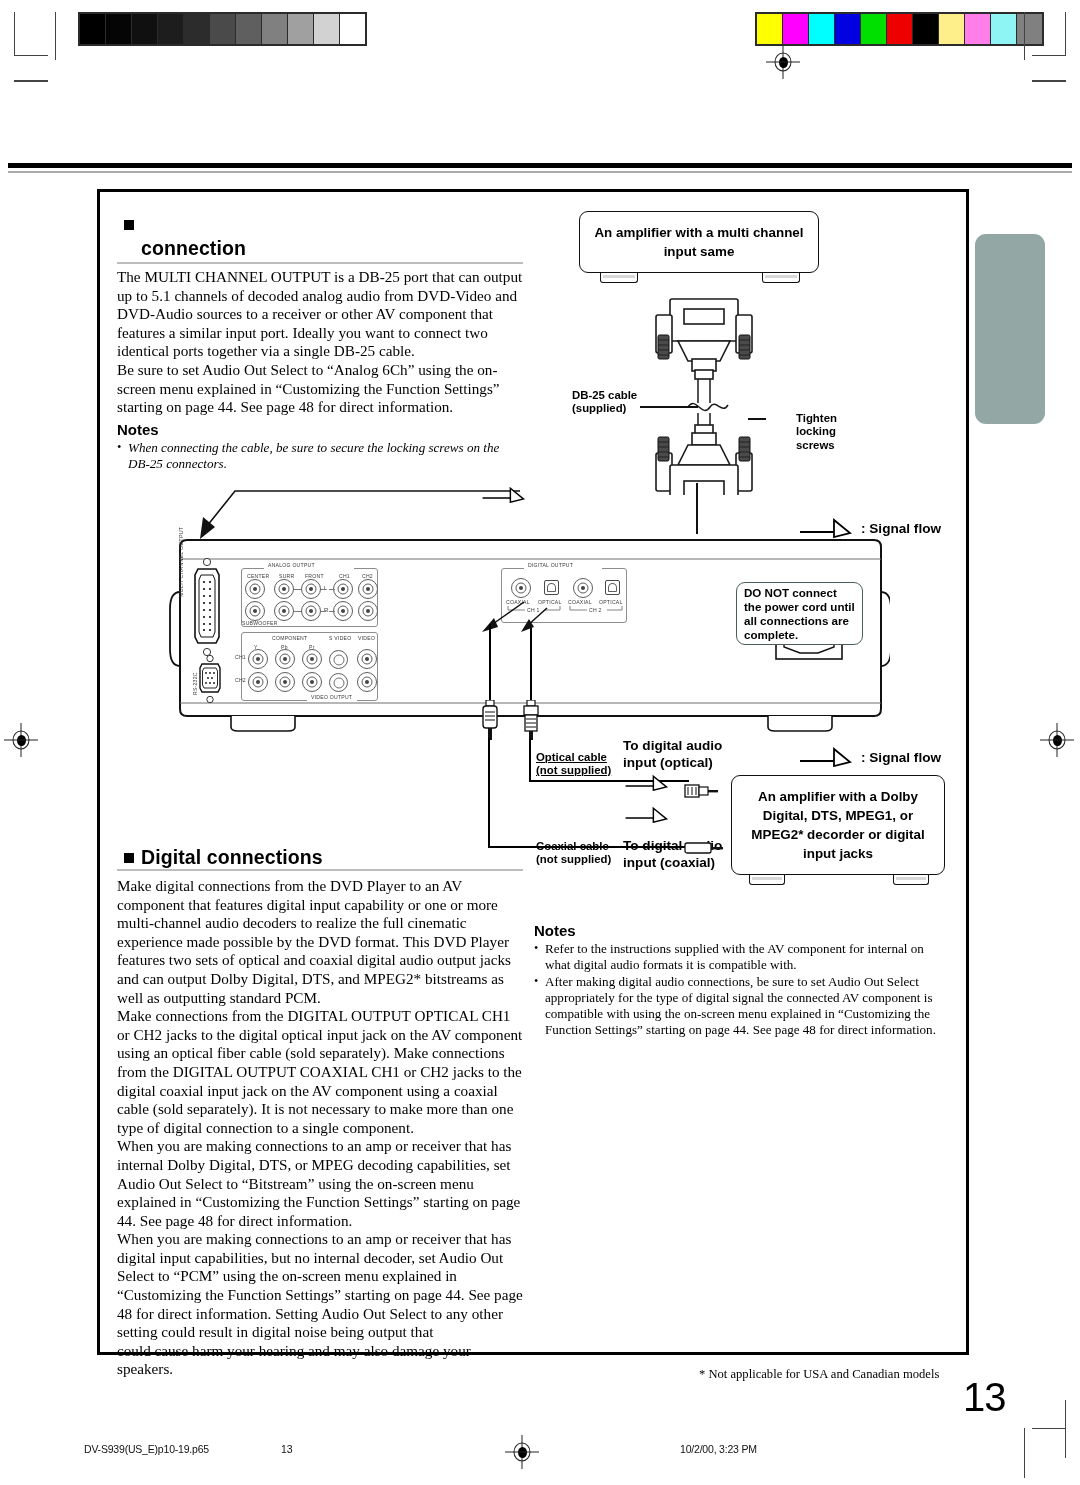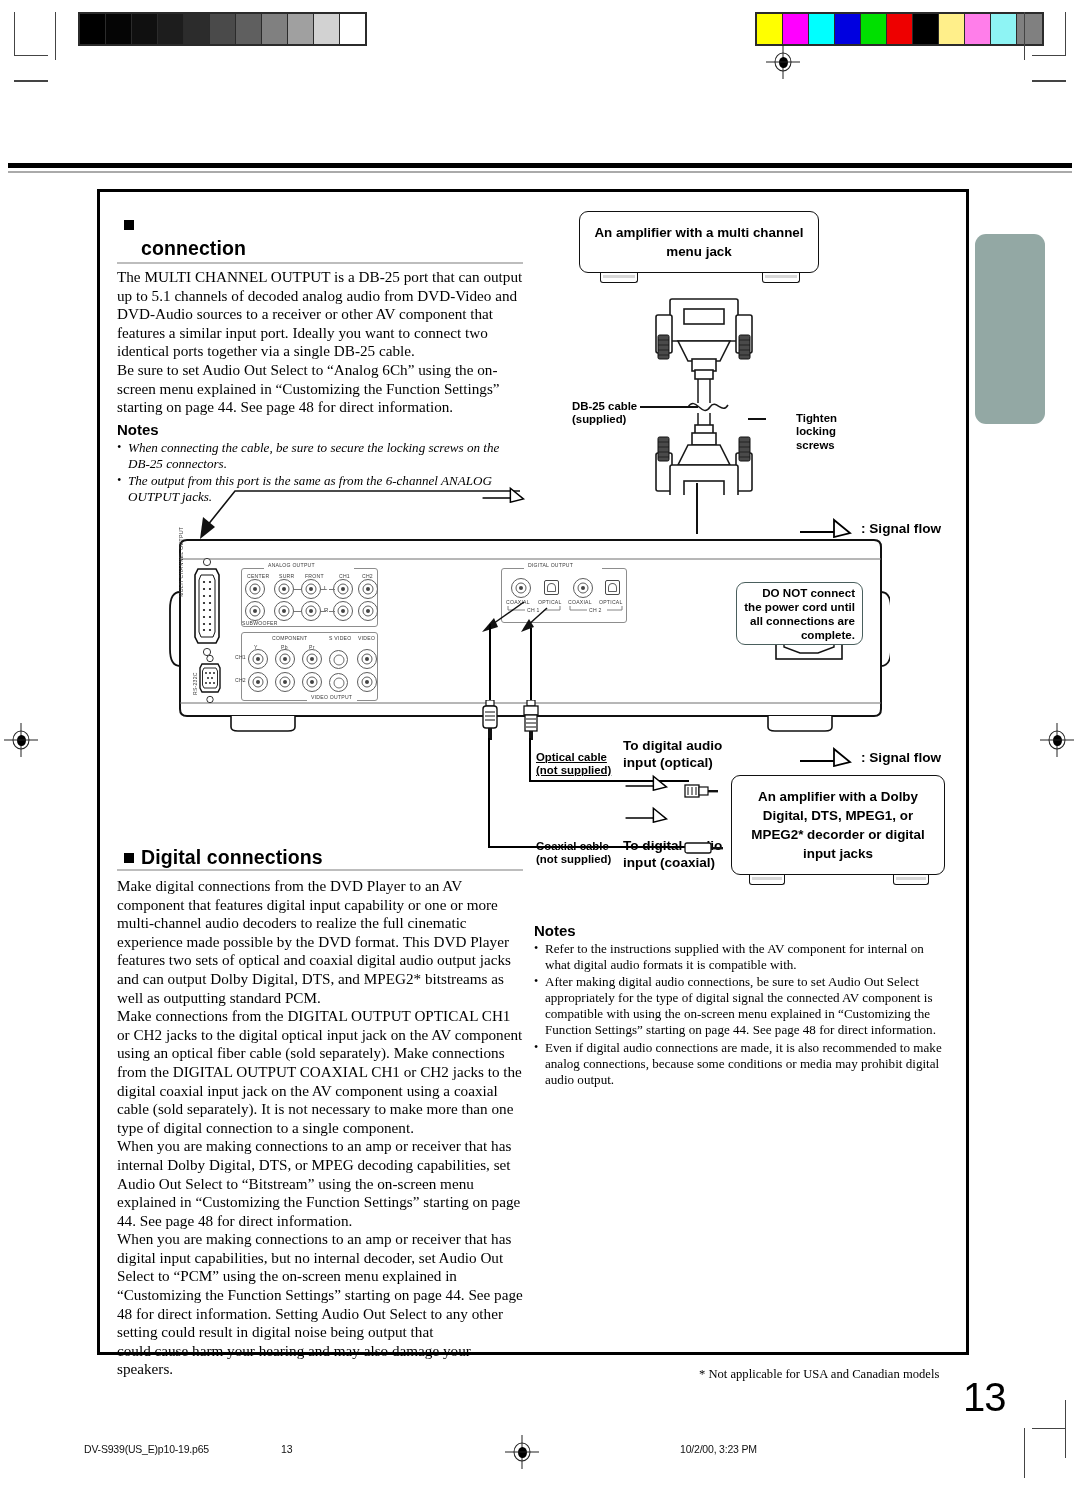--- a/index.html
+++ b/index.html
@@ -148,47 +148,45 @@
 <div class="hr-head" style="left:117px;top:262px;width:406px;"></div>
 
 <div class="body-txt" style="left:117px;top:268px;width:407px;">
   <p>The MULTI CHANNEL OUTPUT is a DB-25 port that can output up to 5.1 channels of decoded analog audio from DVD-Video and DVD-Audio sources to a receiver or other AV component that features a similar input port. Ideally you want to connect two identical ports together via a single DB-25 cable.</p>
   <p>Be sure to set Audio Out Select to “Analog 6Ch” using the on-screen menu explained in “Customizing the Function Settings” starting on page 44. See page 48 for direct information.</p>
 </div>
 
 <div class="notes-h" style="left:117px;top:421px;">Notes</div>
 <div class="notes-list" style="left:117px;top:440px;width:400px;font-style:italic;">
   <div class="li">When connecting the cable, be sure to secure the locking screws on the DB-25 connectors.</div>
-  <div class="li">The output from this port is the same as from the 6-channel ANALOG OUTPUT jacks.</div>
 </div>
 
 <div class="sec-head" style="left:124px;top:845px;width:400px;">
   <span class="sq"></span><span>Digital connections</span>
 </div>
 <div class="hr-head" style="left:117px;top:869px;width:406px;"></div>
 
 <div class="body-txt" style="left:117px;top:877px;width:407px;">
   <p>Make digital connections from the DVD Player to an AV component that features digital input capability or one or more multi-channel audio decoders to realize the full cinematic experience made possible by the DVD format. This DVD Player features two sets of optical and coaxial digital audio output jacks and can output Dolby Digital, DTS, and MPEG2* bitstreams as well as outputting standard PCM.</p>
   <p>Make connections from the DIGITAL OUTPUT OPTICAL CH1 or CH2 jacks to the digital optical input jack on the AV component using an optical fiber cable (sold separately). Make connections from the DIGITAL OUTPUT COAXIAL CH1 or CH2 jacks to the digital coaxial input jack on the AV component using a coaxial cable (sold separately). It is not necessary to make more than one type of digital connection to a single component.</p>
   <p>When you are making connections to an amp or receiver that has internal Dolby Digital, DTS, or MPEG decoding capabilities, set Audio Out Select to “Bitstream” using the on-screen menu explained in “Customizing the Function Settings” starting on page 44. See page 48 for direct information.</p>
   <p>When you are making connections to an amp or receiver that has digital input capabilities, but no internal decoder, set Audio Out Select to “PCM” using the on-screen menu explained in “Customizing the Function Settings” starting on page 44. See page 48 for direct information. Setting Audio Out Select to any other setting could result in digital noise being output that</p>
   <p>could cause harm your hearing and may also damage your speakers.</p>
 </div>
 
 <div class="notes-h" style="left:534px;top:922px;">Notes</div>
 <div class="notes-list" style="left:534px;top:941px;width:412px;">
   <div class="li">Refer to the instructions supplied with the AV component for internal on what digital audio formats it is compatible with.</div>
   <div class="li">After making digital audio connections, be sure to set Audio Out Select appropriately for the type of digital signal the connected AV component is compatible with using the on-screen menu explained in “Customizing the Function Settings” starting on page 44. See page 48 for direct information.</div>
-  <div class="li">Even if digital audio connections are made, it is also recommended to make analog connections, because some conditions or media may prohibit digital audio output.</div>
 </div>
 
 <div class="box" style="left:579px;top:211px;width:240px;height:62px;padding:0 10px;">
   <div>
     <span>An amplifier with a multi channel</span><br>
-    <span>menu jack</span>
+    <span>input same</span>
   </div>
 </div>
 <div class="foot" style="left:600px;top:273px;width:36px;"></div>
 <div class="foot" style="left:762px;top:273px;width:36px;"></div>
 
 <svg class="abs" style="left:640px;top:295px;" width="130" height="200" viewBox="0 0 130 200">
   <g fill="#fff" stroke="#1a1a1a" stroke-width="1.6">
 
     <rect x="30" y="4" width="68" height="42" rx="2"></rect>
     <rect x="16" y="20" width="16" height="38" rx="2"></rect>
@@ -241,21 +239,21 @@
       <line x1="18" y1="157" x2="29" y2="157"></line>
       <line x1="18" y1="162" x2="29" y2="162"></line>
     <line x1="99" y1="147" x2="110" y2="147"></line>
       <line x1="99" y1="152" x2="110" y2="152"></line>
       <line x1="99" y1="157" x2="110" y2="157"></line>
       <line x1="99" y1="162" x2="110" y2="162"></line>
   </g>
 </svg>
 
 <div class="abs" style="left:640px;top:406px;width:58px;height:1.6px;background:#111;"></div>
-<div class="lbl" style="left:572px;top:400px;">
+<div class="lbl" style="left:572px;top:389px;">
   <span>DB-25 cable</span><br>
   <span>(supplied)</span>
 </div>
 
 <div class="abs" style="left:748px;top:418px;width:18px;height:1.6px;background:#111;"></div>
 <div class="lbl" style="left:796px;top:412px;">
   <span>Tighten</span><br>
   <span>locking</span><br>
   <span>screws</span>
 </div>
@@ -417,21 +415,21 @@
 
   <div class="jacklbl" style="left:620px;top:67px;font-size:6px;">AC INLET</div>
   <svg class="abs" style="left:606px;top:76px;" width="70" height="50" viewBox="0 0 70 50">
     <rect x="2" y="2" width="66" height="44" fill="#fff" stroke="#111" stroke-width="1.6"></rect>
     <path d="M10 14 L26 8 L44 8 L60 14 L60 34 L44 40 L26 40 L10 34 Z" fill="#fff" stroke="#111" stroke-width="1.4"></path>
     <rect x="24" y="20" width="5" height="12" fill="#111"></rect>
     <rect x="41" y="20" width="5" height="12" fill="#111"></rect>
   </svg>
 </div>
 
-<div class="box" style="left:736px;top:582px;width:127px;height:63px;padding:5px 7px;justify-content:flex-start;text-align:right;font-size:11.6px;line-height:14px;border-color:#4a5f5d;">DO NOT connect the power cord until all connections are complete.</div>
+<div class="box" style="left:736px;top:582px;width:127px;height:63px;padding:5px 7px;justify-content:flex-start;text-align:left;font-size:11.6px;line-height:14px;border-color:#4a5f5d;">DO NOT connect the power cord until all connections are complete.</div>
 
 <svg class="abs" style="left:480px;top:600px;" width="46" height="34" viewBox="0 0 46 34">
   <path d="M44 2 L10 26" fill="none" stroke="#111" stroke-width="1.5"></path>
   <path d="M2 32 L14 18 L18 27 Z" fill="#111"></path>
 </svg>
 <svg class="abs" style="left:519px;top:604px;" width="30" height="30" viewBox="0 0 30 30">
   <path d="M28 4 L8 22" fill="none" stroke="#111" stroke-width="1.5"></path>
   <path d="M2 28 L10 15 L15 23 Z" fill="#111"></path>
 </svg>
 

